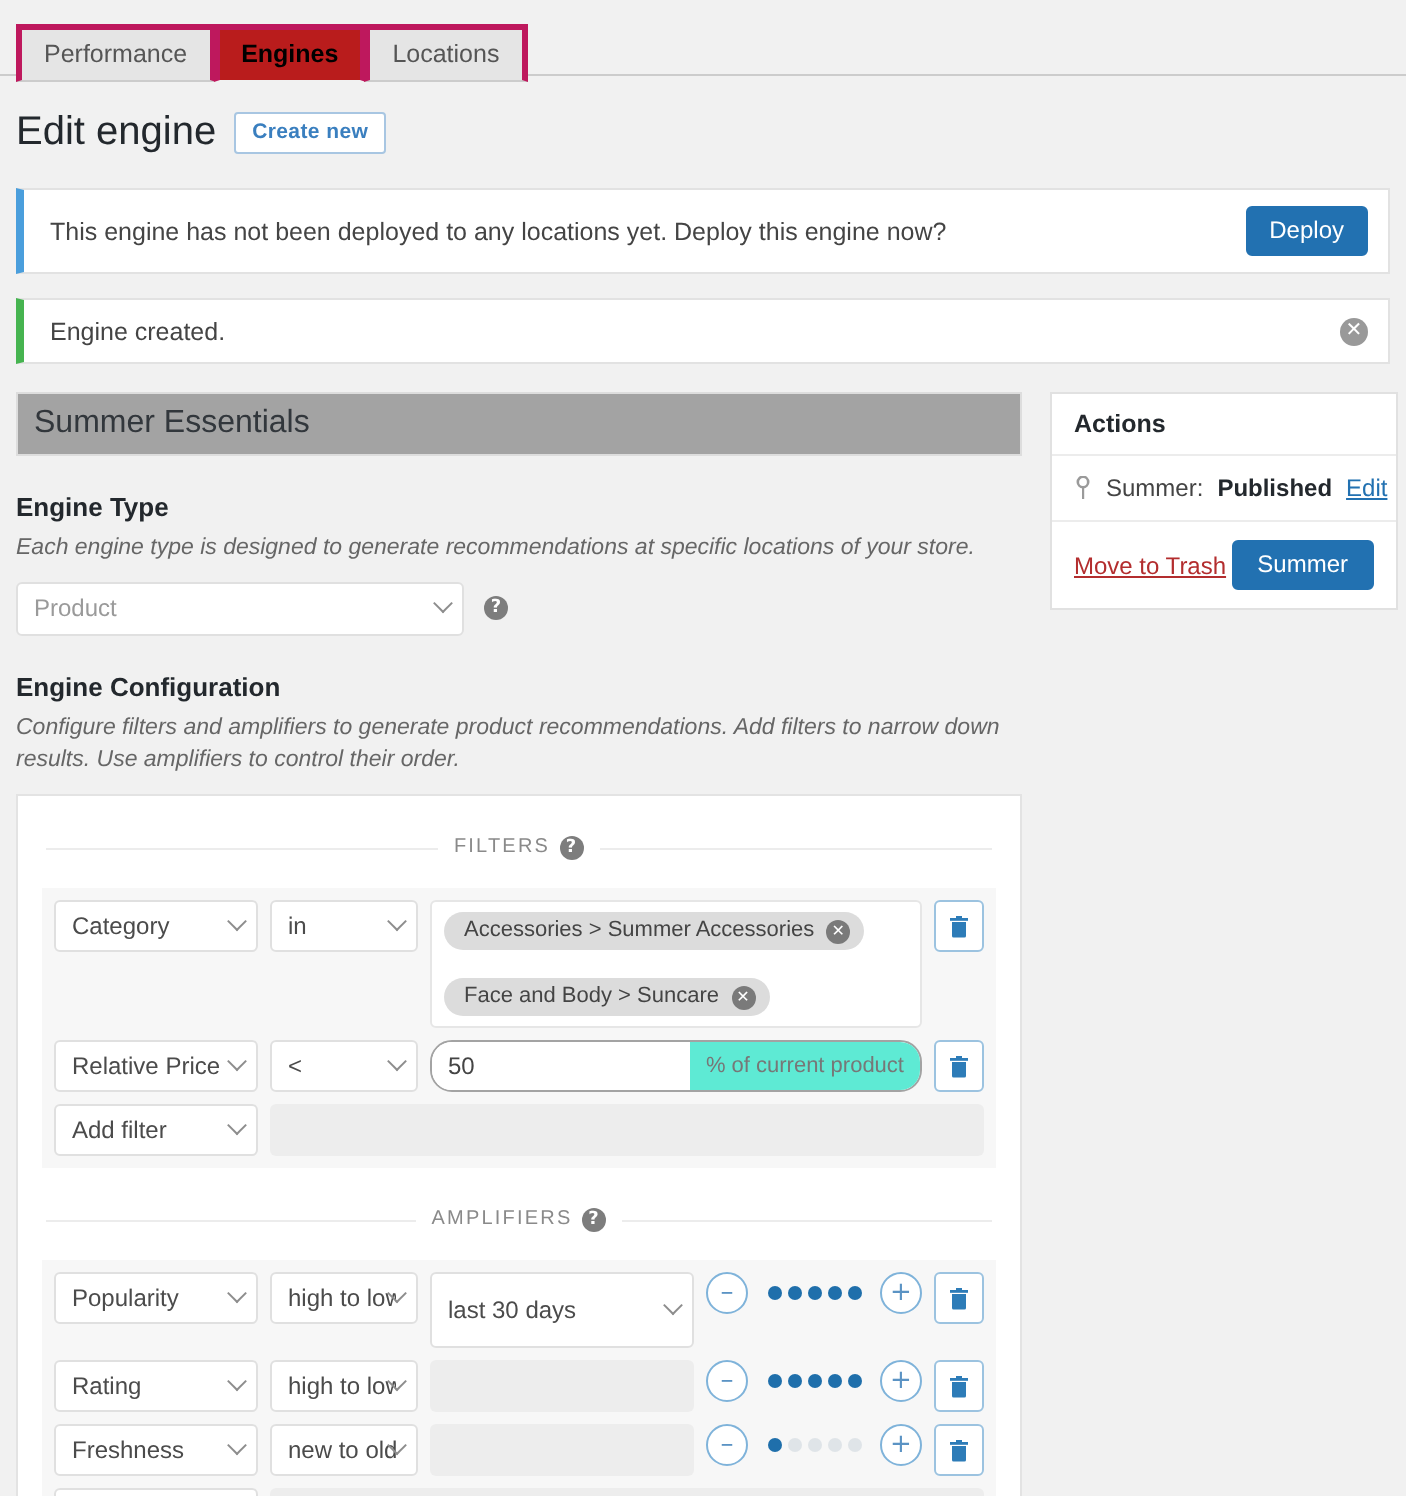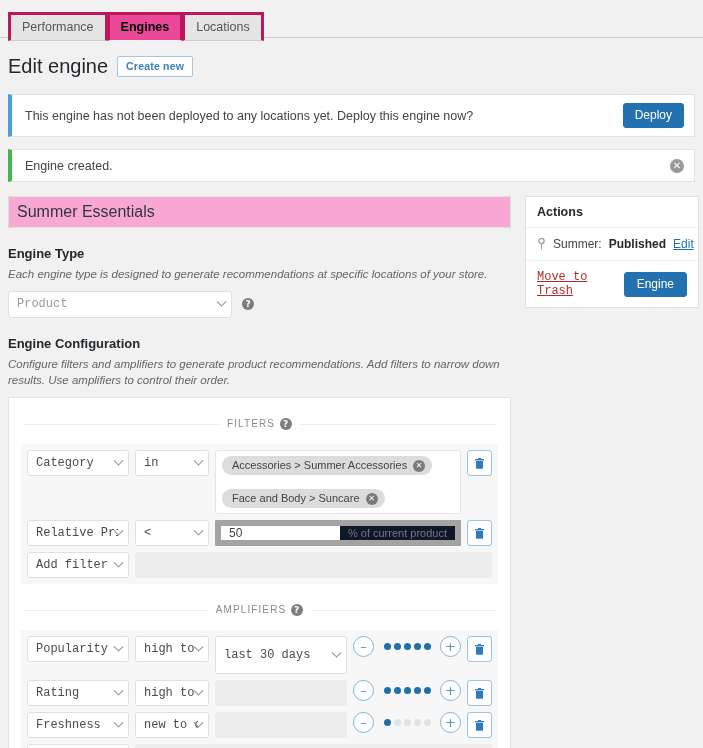--- a/index.html
+++ b/index.html
@@ -21,21 +21,21 @@
   }
   .tab {
     position:relative; z-index:2; display:inline-block;
     padding:5px 11px 6px 11px; margin-right:-1px;
     border:3px solid #be185d; border-bottom:1px solid #ccc;
     background:#e5e5e5; color:#555;
     font-size:12.5px; line-height:14px; vertical-align:bottom;
     cursor:pointer;
   }
   .tab.active{
-    background:#ec4899; border-bottom-color:#f1f1f1;
+    background:#b91c1c; border-bottom-color:#f1f1f1;
     color:#000; font-weight:bold;
   }
 
   
   .titlerow{ margin:16px 0 16px 8px; display:flex; align-items:center; gap:9px; }
   .pagetitle{ font-size:20px; font-weight:400; color:#23282d; line-height:1.2; }
   .create-new{
     display:inline-block; padding:2px 8px 3px 8px;
     border:1px solid #a8c6e2; border-radius:2px;
     background:#fff; color:#3a7fbf;
@@ -65,36 +65,36 @@
     text-align:center; cursor:pointer; font-family:"DejaVu Sans", sans-serif;
   }
 
   
   .cols{ display:flex; margin:14px 8px 0 8px; gap:14px; align-items:flex-start; }
   .col-main{ width:503px; flex:0 0 503px; }
   .col-side{ width:174px; flex:0 0 174px; }
 
   
   .title-input{
-    width:100%; height:32px; border:1px solid #ddd; background:#f9a8d4;
+    width:100%; height:32px; border:1px solid #ddd; background:#a3a3a3;
     font-size:16px; color:#32373c; padding:4px 8px;
     font-family:"Liberation Sans", sans-serif; outline:none;
   }
 
   
   .sec-h{ font-size:13px; font-weight:bold; color:#23282d; margin:18px 0 5px 0; }
   .sec-d{ font-size:11.5px; font-style:italic; color:#666; line-height:1.45; margin:0 0 8px 0; }
 
   
   .etype-row{ display:flex; align-items:center; gap:10px; margin-top:8px; }
   .sel{
     -webkit-appearance:none; appearance:none;
     border:1px solid #e0e0e0; border-radius:3px; background:#fff;
     height:27px; padding:0 10px 0 8px; font-size:12px; color:#4b4b4b;
-    font-family:Liberation Mono, monospace; outline:none; cursor:pointer;
+    font-family:Liberation Sans, sans-serif; outline:none; cursor:pointer;
   }
   .selwrap{ position:relative; display:inline-block; }
   .selwrap .chev{
     position:absolute; right:7px; top:50%; margin-top:-3px;
     width:7px; height:7px; pointer-events:none;
     border-right:1.4px solid #8d8d8d; border-bottom:1.4px solid #8d8d8d;
     transform:rotate(45deg) translate(-2px,-2px);
   }
   .sel.muted{ color:#9a9a9a; }
   .help{
@@ -130,27 +130,27 @@
     display:inline-flex; align-items:center; gap:6px;
     background:#dcdcdc; border-radius:11px; padding:3px 7px 3px 10px;
     font-size:11px; color:#444; line-height:13px;
   }
   .chip .x{
     width:12px; height:12px; border-radius:50%; background:#7a7a7a; color:#fff;
     font-size:8px; line-height:12px; text-align:center; cursor:pointer;
     font-family:"DejaVu Sans", sans-serif;
   }
 
-  .numwrap{ flex:1; display:flex; border:6px solid #a3a3a3; border-radius:1px; background:#fff; height:26px; overflow:hidden; }
+  .numwrap{ flex:1; display:flex; border:1px solid #a3a3a3; border-radius:11px; background:#fff; height:26px; overflow:hidden; }
   .numwrap input{
     flex:1; border:0; outline:none; padding:0 8px; font-size:12px; color:#444;
     font-family:"Liberation Sans", sans-serif; background:#fff; min-width:0;
   }
   .suffix{
-    background:#0f172a; color:#777; font-size:11px; display:flex;
+    background:#5eead4; color:#777; font-size:11px; display:flex;
     align-items:center; padding:0 8px; white-space:nowrap;
   }
 
   .blank{ flex:1; height:26px; background:#ededed; border-radius:3px; }
 
   .trash{
     width:25px; height:26px; flex:0 0 25px;
     border:1px solid #9cc3e0; border-radius:3px; background:#fff;
     display:flex; align-items:center; justify-content:center; cursor:pointer;
   }
@@ -171,21 +171,21 @@
   .amp-sel{ flex:1; }
   .amp-sel .sel{ width:100%; height:38px; }
 
   
   .box{ background:#fff; border:1px solid #e1e1e1; }
   .box-h{ padding:8px 11px; font-size:12.5px; font-weight:bold; color:#23282d; border-bottom:1px solid #ececec; }
   .box-b{ padding:9px 11px; display:flex; align-items:center; gap:7px; font-size:12px; color:#444; border-bottom:1px solid #ececec; }
   .box-b b{ color:#23282d; }
   .box-b a{ color:#2271b1; }
   .box-f{ padding:9px 11px; display:flex; align-items:center; justify-content:space-between; }
-  .trash-link{ color:#b32d2e; font-size:12px; text-decoration:underline; cursor:pointer;font-family:Liberation Mono, monospace; }
+  .trash-link{ color:#b32d2e; font-size:12px; text-decoration:underline; cursor:pointer; }
   .btn-update{
     background:#2271b1; color:#fff; border:1px solid #2271b1; border-radius:3px;
     padding:4px 12px; font-size:12px; cursor:pointer; line-height:15px;
   }
   .pin-icon{ color:#8a8a8a; display:inline-flex; }
 </style>
 </head>
 <body>
 
 <div class="tabbar">
@@ -455,18 +455,18 @@
             <circle cx="4.5" cy="3" r="2.6" fill="none" stroke="#9a9a9a" stroke-width="1.3"></circle>
             <rect x="4" y="5" width="1.1" height="6.5" fill="#9a9a9a"></rect>
           </svg>
         </span>
         <span>Summer:</span>
         <b>Published</b>
         <a href="#">Edit</a>
       </div>
       <div class="box-f">
         <span class="trash-link">Move to Trash</span>
-        <button class="btn-update">Engine</button>
+        <button class="btn-update">Summer</button>
       </div>
     </div>
   </div>
 
 </div>
 
 </body></html>

